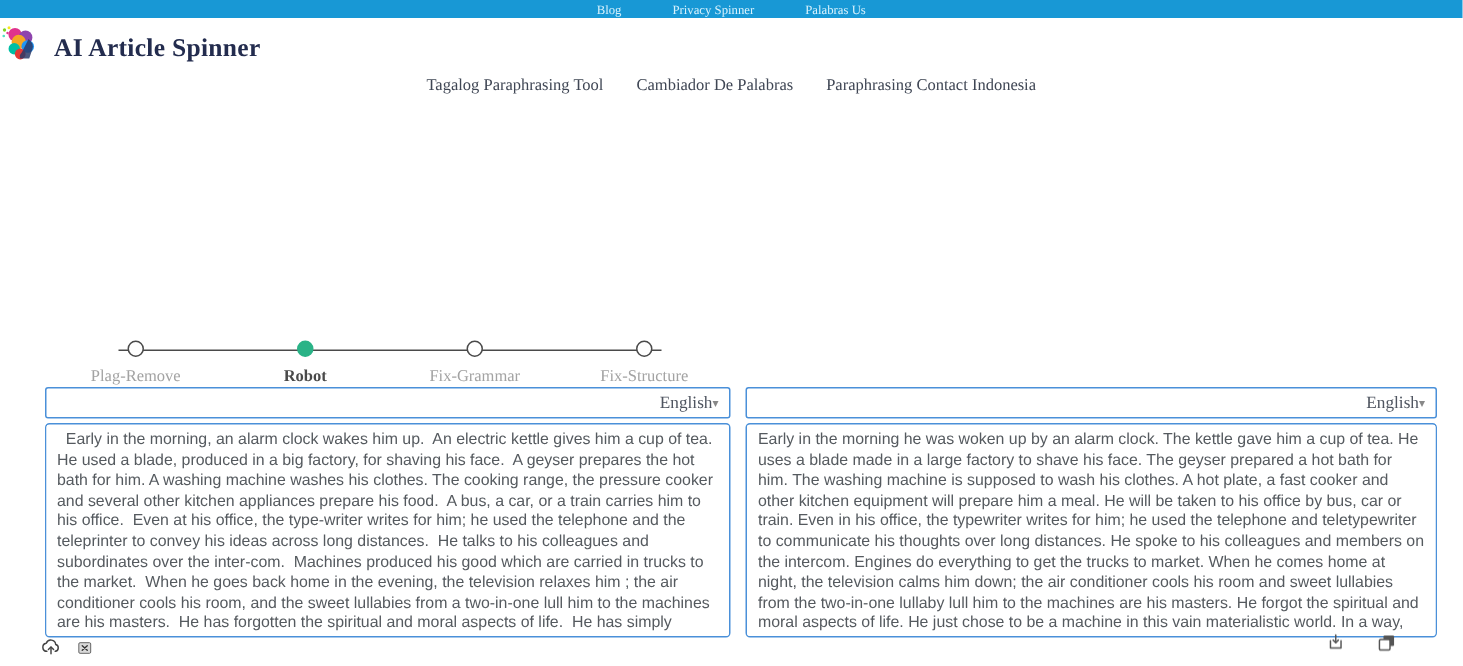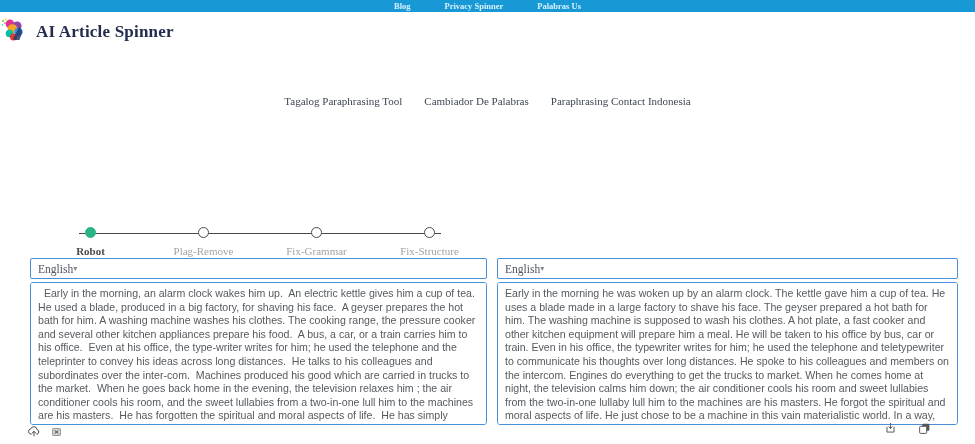--- a/index.html
+++ b/index.html
@@ -12,38 +12,38 @@
   }
 
   
   .topbar {
     position: absolute; top: 0; left: 0; right: 0; height: 12px;
     background: #1898d5;
     display: flex; align-items: center; justify-content: center; gap: 34px;
   }
   .topbar a {
     color: #d8f2fd; text-decoration: none;
-    font-size: 8.5px; font-weight: bold; line-height: 12px;
+    font-size: 8.5px; font-weight: normal; line-height: 12px;
     font-family: "Liberation Serif", serif;
   }
 
   
   .header {
     position: absolute; top: 17px; left: 0; right: 0; height: 30px;
     display: flex; align-items: center; justify-content: flex-start; gap: 9px;
   }
   .logo { width: 27px; height: 27px; }
   .site-title {
     font-size: 17px; font-weight: bold; color: #232c4e; letter-spacing: 0.2px;
   }
 
   
   .navlinks {
     position: absolute; top: 51px; left: 0; right: 0;
-    display: flex; justify-content: center; gap: 22px; margin-top: 44px;
+    display: flex; justify-content: center; gap: 22px;
   }
   .navlinks a {
     color: #3f4654; text-decoration: none; font-size: 11px;
   }
 
   
   .stepper {
     position: absolute; left: 34px; top: 224px; width: 452px; height: 32px;
   }
   .stepper .track {
@@ -63,21 +63,21 @@
     margin-top: 7px; font-size: 11px; color: #a3a3a3; white-space: nowrap;
   }
   .step.active .step-label { color: #4a4a4a; font-weight: bold; }
 
   
   .panel { position: absolute; top: 258px; }
   .panel.left  { left: 30px;  width: 457px; }
   .panel.right { left: 497px; width: 461px; }
   .lang-select {
     height: 19px; border: 1px solid #4a90d9; border-radius: 2px;
-    display: flex; align-items: center; justify-content: flex-start;
+    display: flex; align-items: center; justify-content: flex-end;
     padding: 0 7px; margin-bottom: 3px; cursor: pointer; background: #fff;
   }
   .lang-select .lang-label { font-size: 11.5px; color: #4f5560; }
   .lang-select .caret { font-size: 8px; color: #888; line-height: 1; }
   .text-box {
     display: block; width: 100%; height: 143px; box-sizing: border-box;
     border: 1px solid #4a90d9; border-radius: 3px; resize: none; outline: none;
     padding: 4px 7px;
     font-family: "Liberation Sans", sans-serif;
     font-size: 10.6px; line-height: 13.6px; color: #555a5f;
@@ -121,27 +121,27 @@
 
 <div class="navlinks">
   <a href="#">Tagalog Paraphrasing Tool</a>
   <a href="#">Cambiador De Palabras</a>
   <a href="#">Paraphrasing Contact Indonesia</a>
 </div>
 
 <div class="stepper">
   <div class="track"></div>
   <div class="steps">
+    <div class="step">
+      <span class="dot"></span>
+      <span class="step-label">Plag-Remove</span>
+    </div>
     <div class="step active">
       <span class="dot"></span>
       <span class="step-label">Robot</span>
-    </div>
-    <div class="step">
-      <span class="dot"></span>
-      <span class="step-label">Plag-Remove</span>
     </div>
     <div class="step">
       <span class="dot"></span>
       <span class="step-label">Fix-Grammar</span>
     </div>
     <div class="step">
       <span class="dot"></span>
       <span class="step-label">Fix-Structure</span>
     </div>
   </div>

